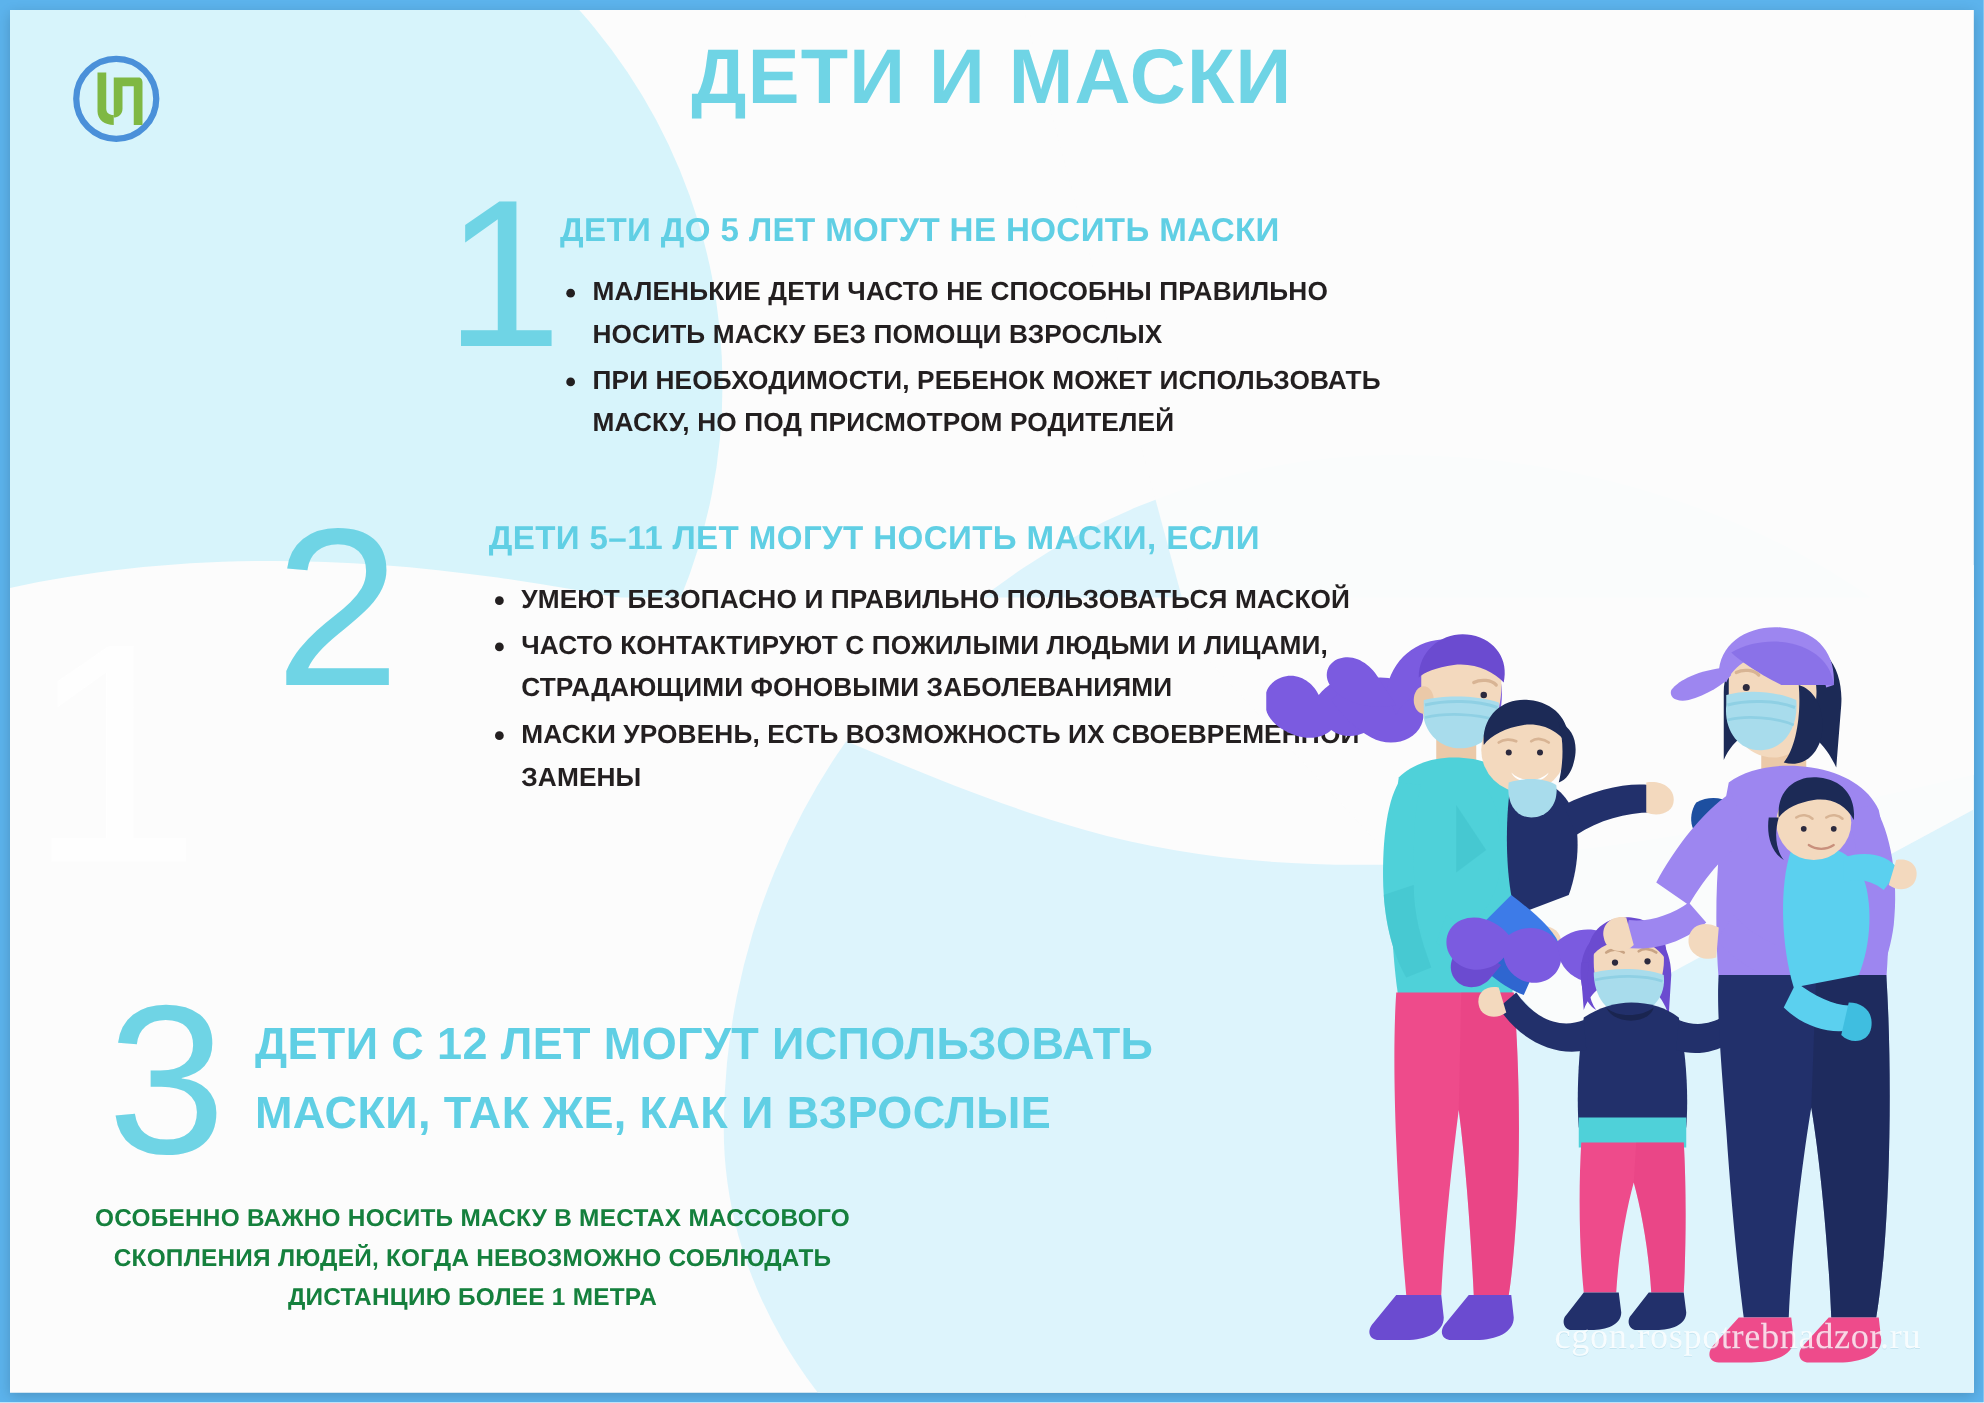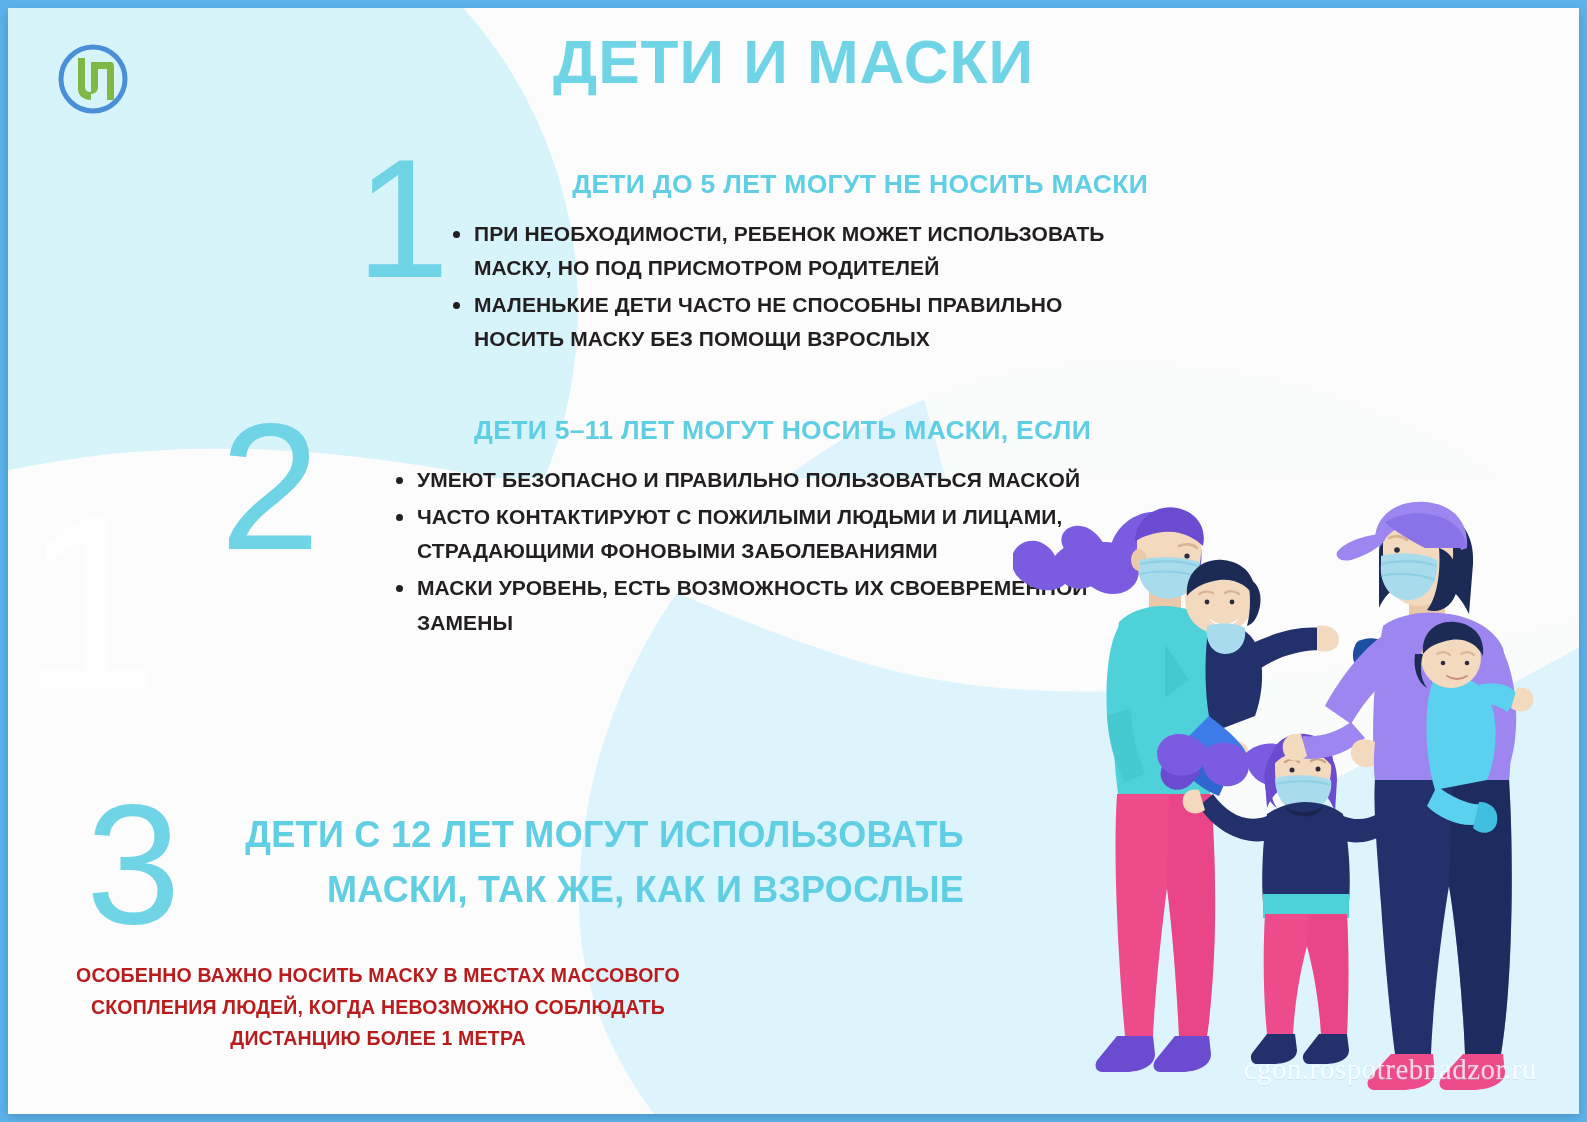--- a/index.html
+++ b/index.html
@@ -153,21 +153,20 @@
   .section {
     position: absolute;
   }
   .sec-heading {
     color: #60CFE4;
     font-weight: 700;
     font-size: 26.5px;
     letter-spacing: .3px;
     line-height: 1.42;
     margin-bottom: 13px;
-    text-align: right;
   }
   .bullets {
     margin: 0;
     padding: 0;
     list-style: none;
   }
   .bullets li {
     position: relative;
     padding-left: 26px;
     color: #231F20;
@@ -197,21 +196,21 @@
     line-height: 1.52;
   }
 
   
   .footer-note {
     position: absolute;
     left: 60px;
     top: 952px;
     width: 620px;
     text-align: center;
-    color: #b91c1c;
+    color: #15803d;
     font-weight: 700;
     font-size: 19.5px;
     line-height: 1.62;
     letter-spacing: .2px;
   }
 
   
   .watermark {
     position: absolute;
     right: 42px;
@@ -270,22 +269,22 @@
 
     <div class="title">ДЕТИ И МАСКИ</div>
 
     <div class="numeral numeral-1">1</div>
     <div class="numeral numeral-2">2</div>
     <div class="numeral numeral-3">3</div>
 
     <div class="section" id="section-1">
       <div class="sec-heading">ДЕТИ ДО 5 ЛЕТ МОГУТ НЕ НОСИТЬ МАСКИ</div>
       <ul class="bullets">
+        <li>МАЛЕНЬКИЕ ДЕТИ ЧАСТО НЕ СПОСОБНЫ ПРАВИЛЬНО НОСИТЬ МАСКУ БЕЗ ПОМОЩИ ВЗРОСЛЫХ</li>
         <li>ПРИ НЕОБХОДИМОСТИ, РЕБЕНОК МОЖЕТ ИСПОЛЬЗОВАТЬ МАСКУ, НО ПОД ПРИСМОТРОМ РОДИТЕЛЕЙ</li>
-        <li>МАЛЕНЬКИЕ ДЕТИ ЧАСТО НЕ СПОСОБНЫ ПРАВИЛЬНО НОСИТЬ МАСКУ БЕЗ ПОМОЩИ ВЗРОСЛЫХ</li>
       </ul>
     </div>
 
     <div class="section" id="section-2">
       <div class="sec-heading">ДЕТИ 5–11 ЛЕТ МОГУТ НОСИТЬ МАСКИ, ЕСЛИ</div>
       <ul class="bullets">
         <li>УМЕЮТ БЕЗОПАСНО И ПРАВИЛЬНО ПОЛЬЗОВАТЬСЯ МАСКОЙ</li>
         <li>ЧАСТО КОНТАКТИРУЮТ С ПОЖИЛЫМИ ЛЮДЬМИ И ЛИЦАМИ, СТРАДАЮЩИМИ ФОНОВЫМИ ЗАБОЛЕВАНИЯМИ</li>
         <li>МАСКИ УРОВЕНЬ, ЕСТЬ ВОЗМОЖНОСТЬ ИХ СВОЕВРЕМЕННОЙ ЗАМЕНЫ</li>
       </ul>

